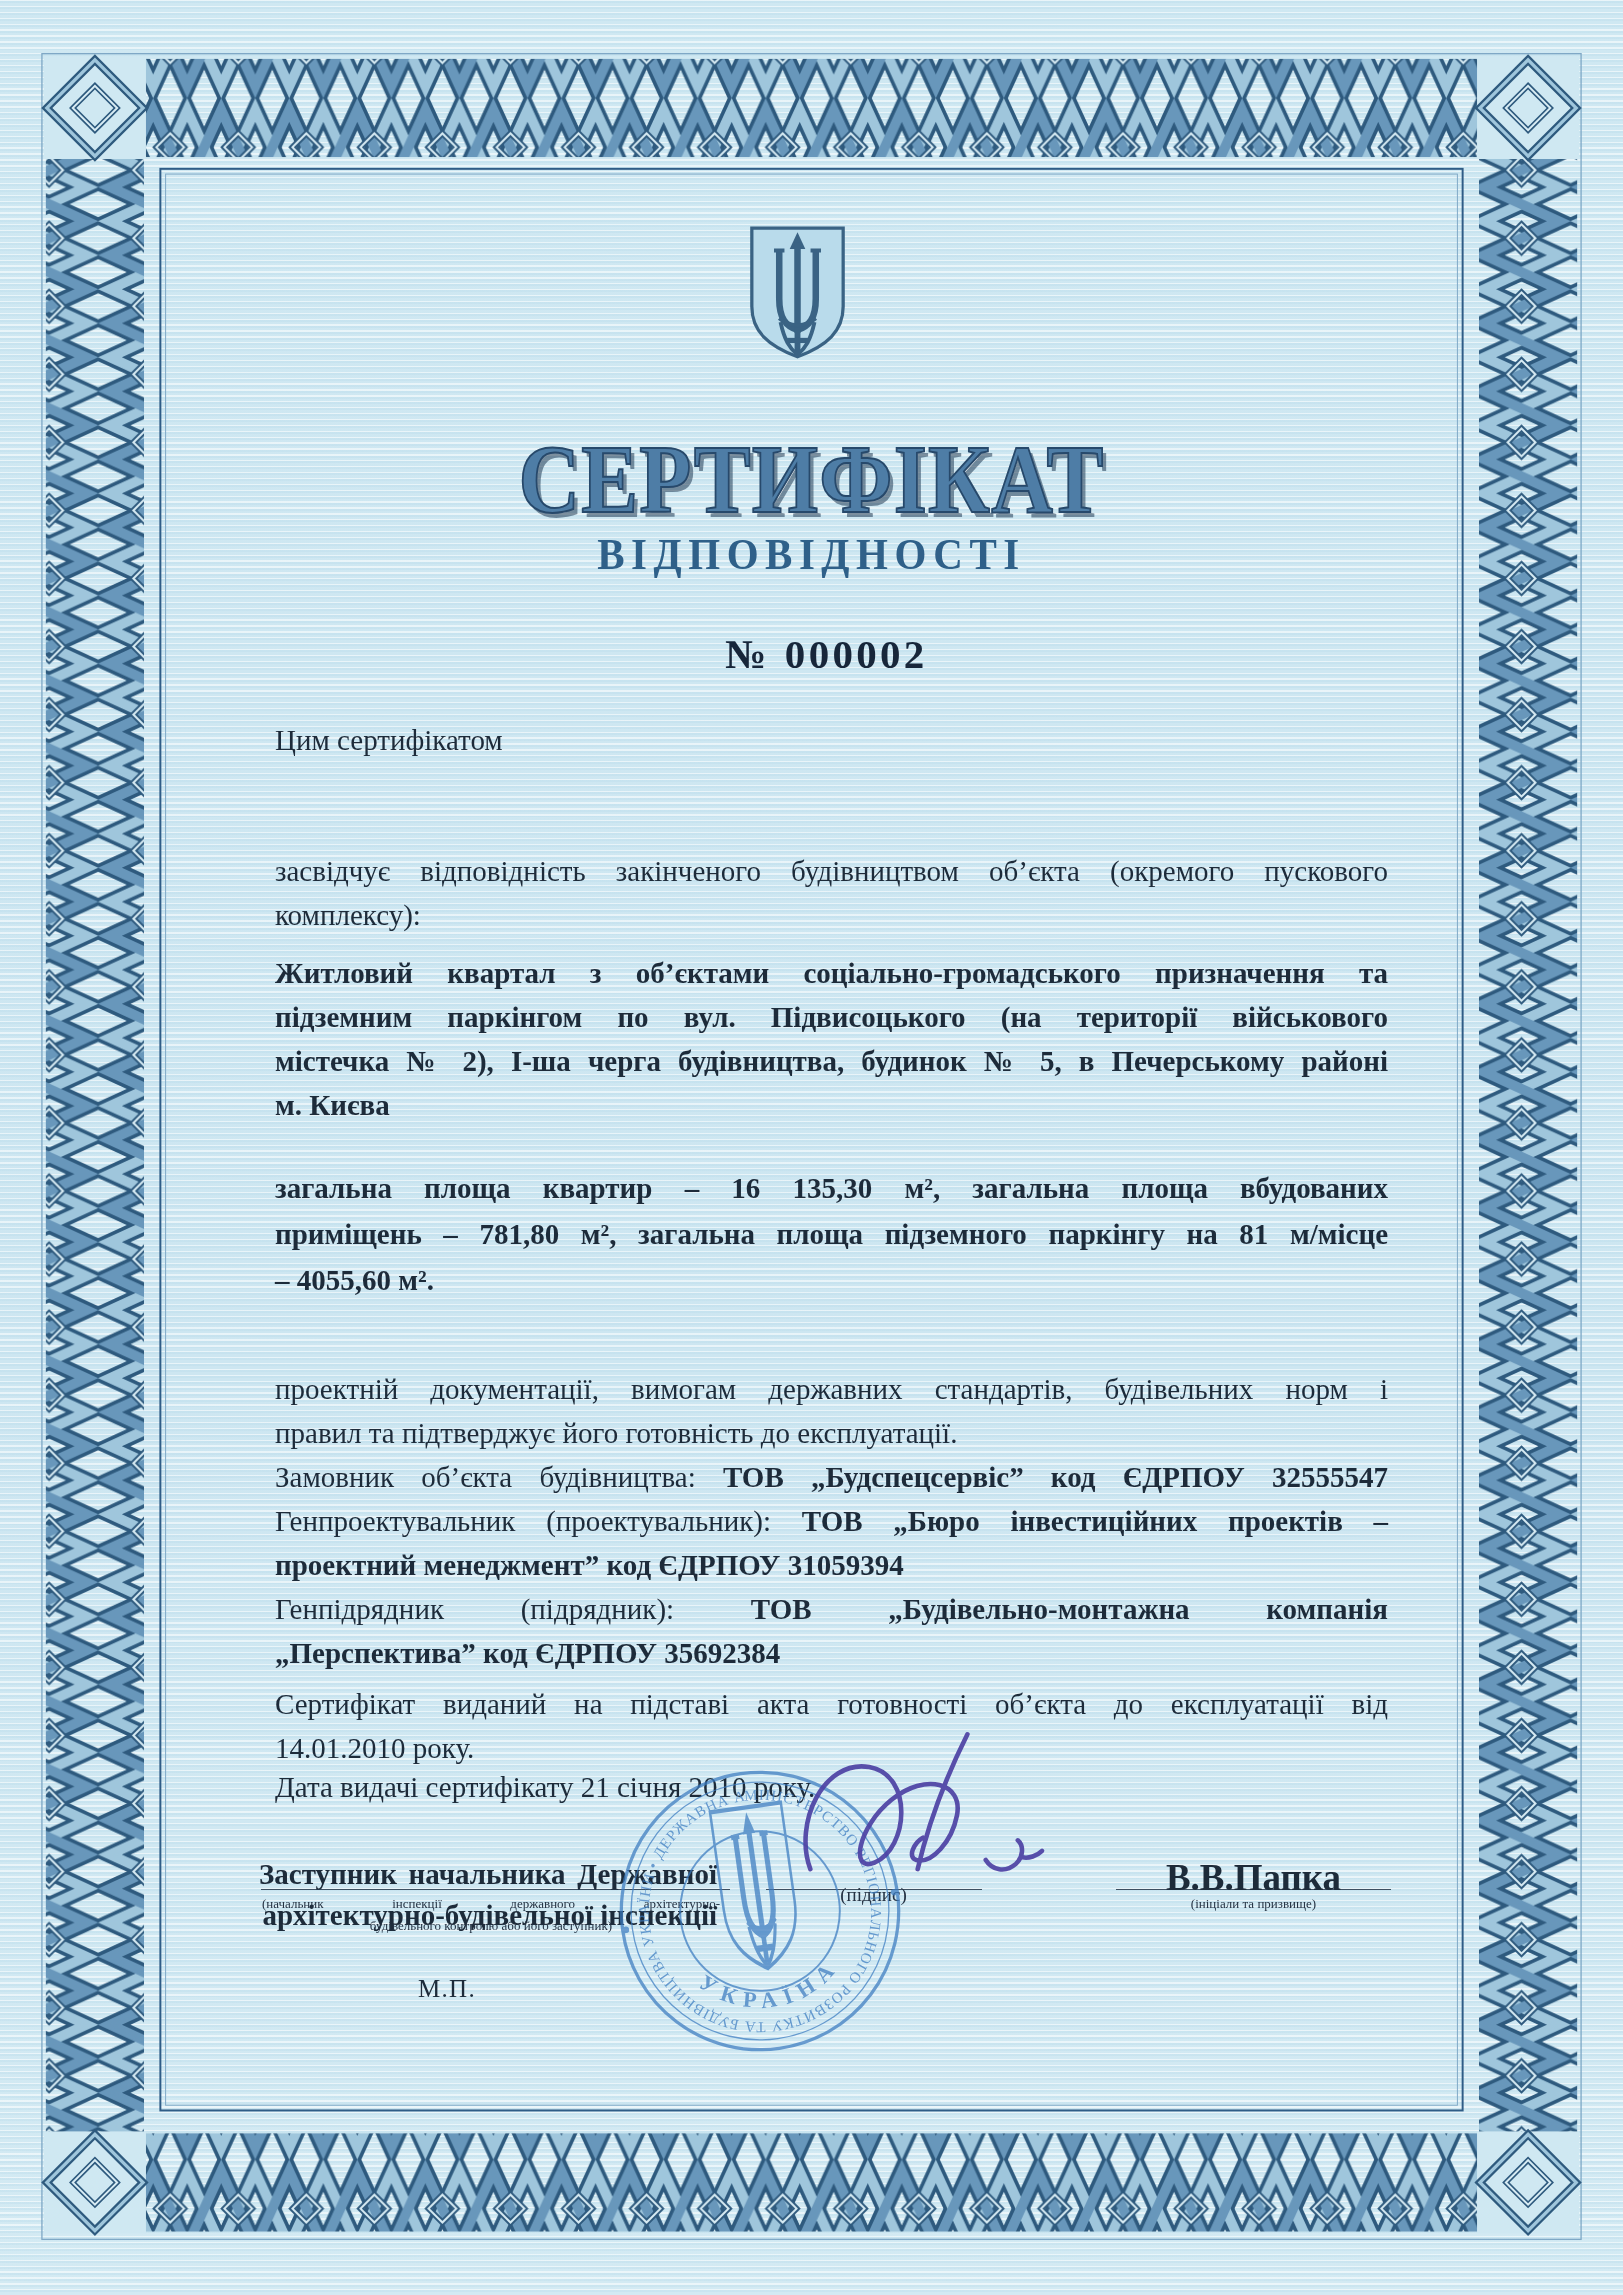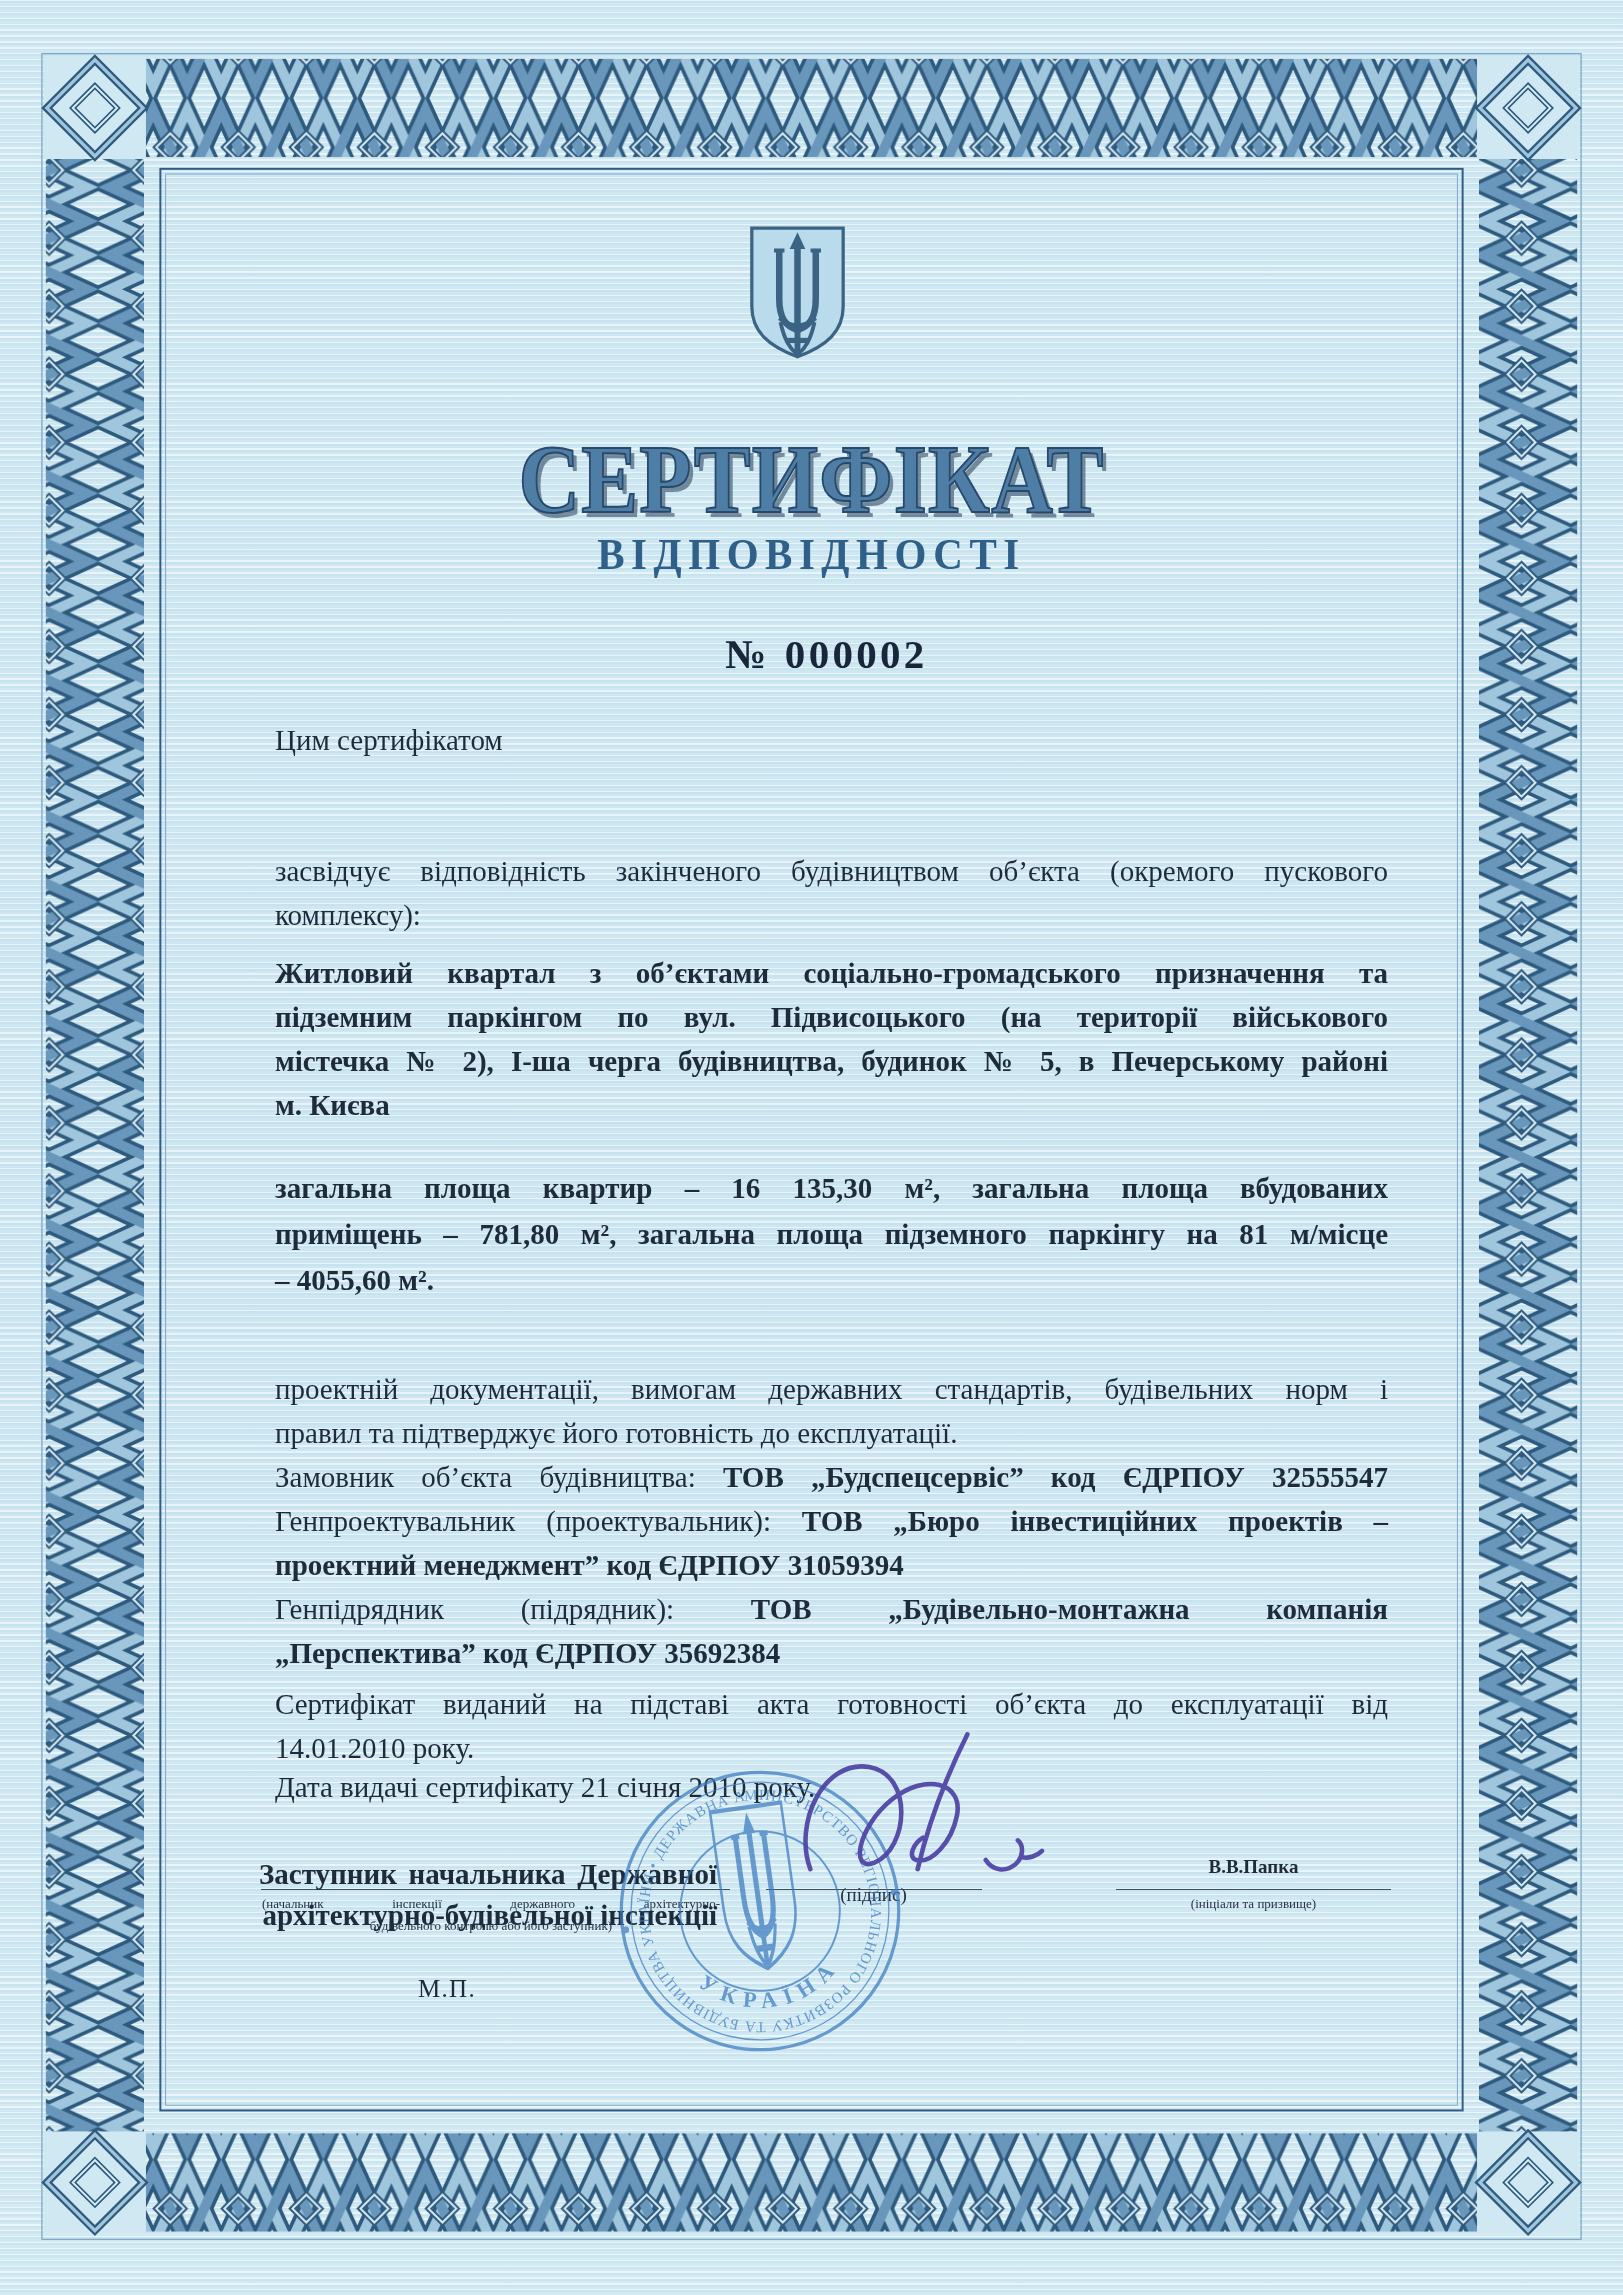--- a/index.html
+++ b/index.html
@@ -160,21 +160,21 @@
     </p>
   <div class="sigline" style="left:261px; top:1889px; width:469px;"></div>
   <div class="sigline" style="left:766px; top:1889px; width:216px;"></div>
   <div class="sigline" style="left:1116px; top:1889px; width:275px;"></div>
 
   <div class="abs caption" style="left:262px; top:1893px; width:458px;">
       <span class="ln j">(начальник інспекції державного архітектурно-</span>
       <span class="ln">будівельного контролю або його заступник)</span>
     </div>
   <div class="abs caption small-center" style="left:805px; top:1884px; width:137px; font-size:19px;">(підпис)</div>
-  <div class="abs b" style="left:1116px; top:1856px; width:275px; font-size:19px; text-align:center;">В.В.Папка</div>
+  <div class="abs b" style="left:1116px; top:1856px; width:275px; font-size:37px; text-align:center;">В.В.Папка</div>
   <div class="abs caption small-center" style="left:1106px; top:1893px; width:295px;">(ініціали та призвище)</div>
   <div class="abs mp" style="left:418px; top:1975px;">М.П.</div>
 
   <svg class="abs stamp-svg" style="left:603px; top:1754px; color:#3b7bc0;" width="314" height="314" viewBox="-240 -240 480 480">
     <g transform="rotate(-8)" fill="none" stroke="#3b7bc0">
       <circle r="212" stroke-width="5"></circle>
       <circle r="197" stroke-width="2"></circle>
       <circle r="122" stroke-width="3"></circle>
       <circle cx="-207" cy="0" r="5" fill="#3b7bc0" stroke="none"></circle>
       <circle cx="207" cy="0" r="5" fill="#3b7bc0" stroke="none"></circle>

